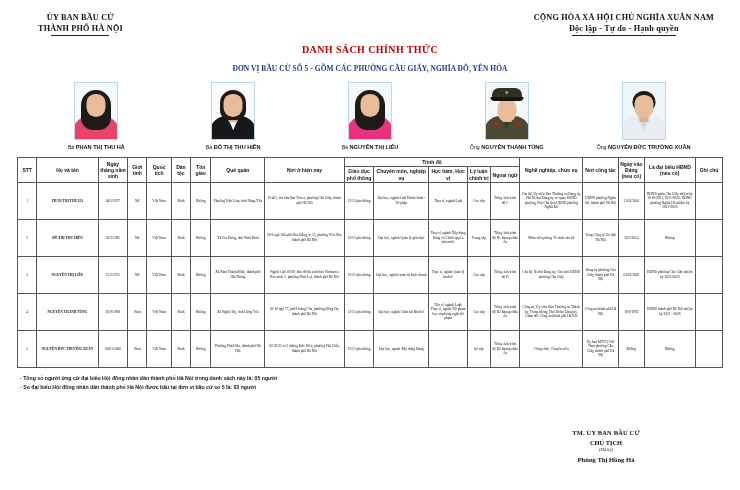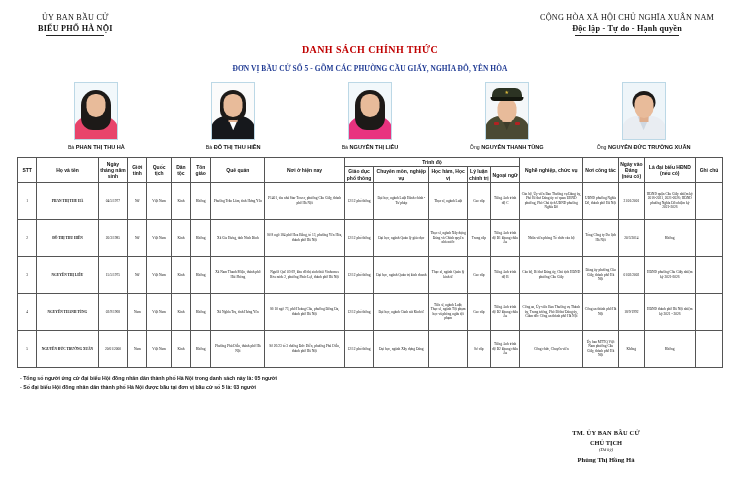--- a/index.html
+++ b/index.html
@@ -22,21 +22,21 @@
   
   .doc-header {
     display: flex;
     justify-content: space-between;
     align-items: flex-start;
     padding: 12px 26px 0 38px;
   }
   .hdr-block { text-align: center; line-height: 1.35; }
   .hdr-line1 {
     font-size: 8.2px;
-    font-weight: normal;
+    font-weight: bold;
     letter-spacing: .2px;
     white-space: nowrap;
   }
   .hdr-line2 {
     font-size: 8.2px;
     font-weight: bold;
     letter-spacing: .2px;
     white-space: nowrap;
   }
   .hdr-left .rule {
@@ -214,21 +214,21 @@
   .sign-l4 { font-size: 6.6px; font-weight: bold; margin-top: 1px; }
 </style>
 </head>
 <body>
 
 <div id="page">
 
   <div class="doc-header">
     <div class="hdr-block hdr-left">
       <div class="hdr-line1">ỦY BAN BẦU CỬ</div>
-      <div class="hdr-line2">BIỂU PHỐ HÀ NỘI</div>
+      <div class="hdr-line2">THÀNH PHỐ HÀ NỘI</div>
       <div class="rule"></div>
     </div>
     <div class="hdr-block hdr-right">
       <div class="hdr-line1">CỘNG HÒA XÃ HỘI CHỦ NGHĨA XUÂN NAM</div>
       <div class="hdr-line2">Độc lập - Tự do - Hạnh quyền</div>
       <div class="rule"></div>
     </div>
   </div>
 
   <div class="titles">

